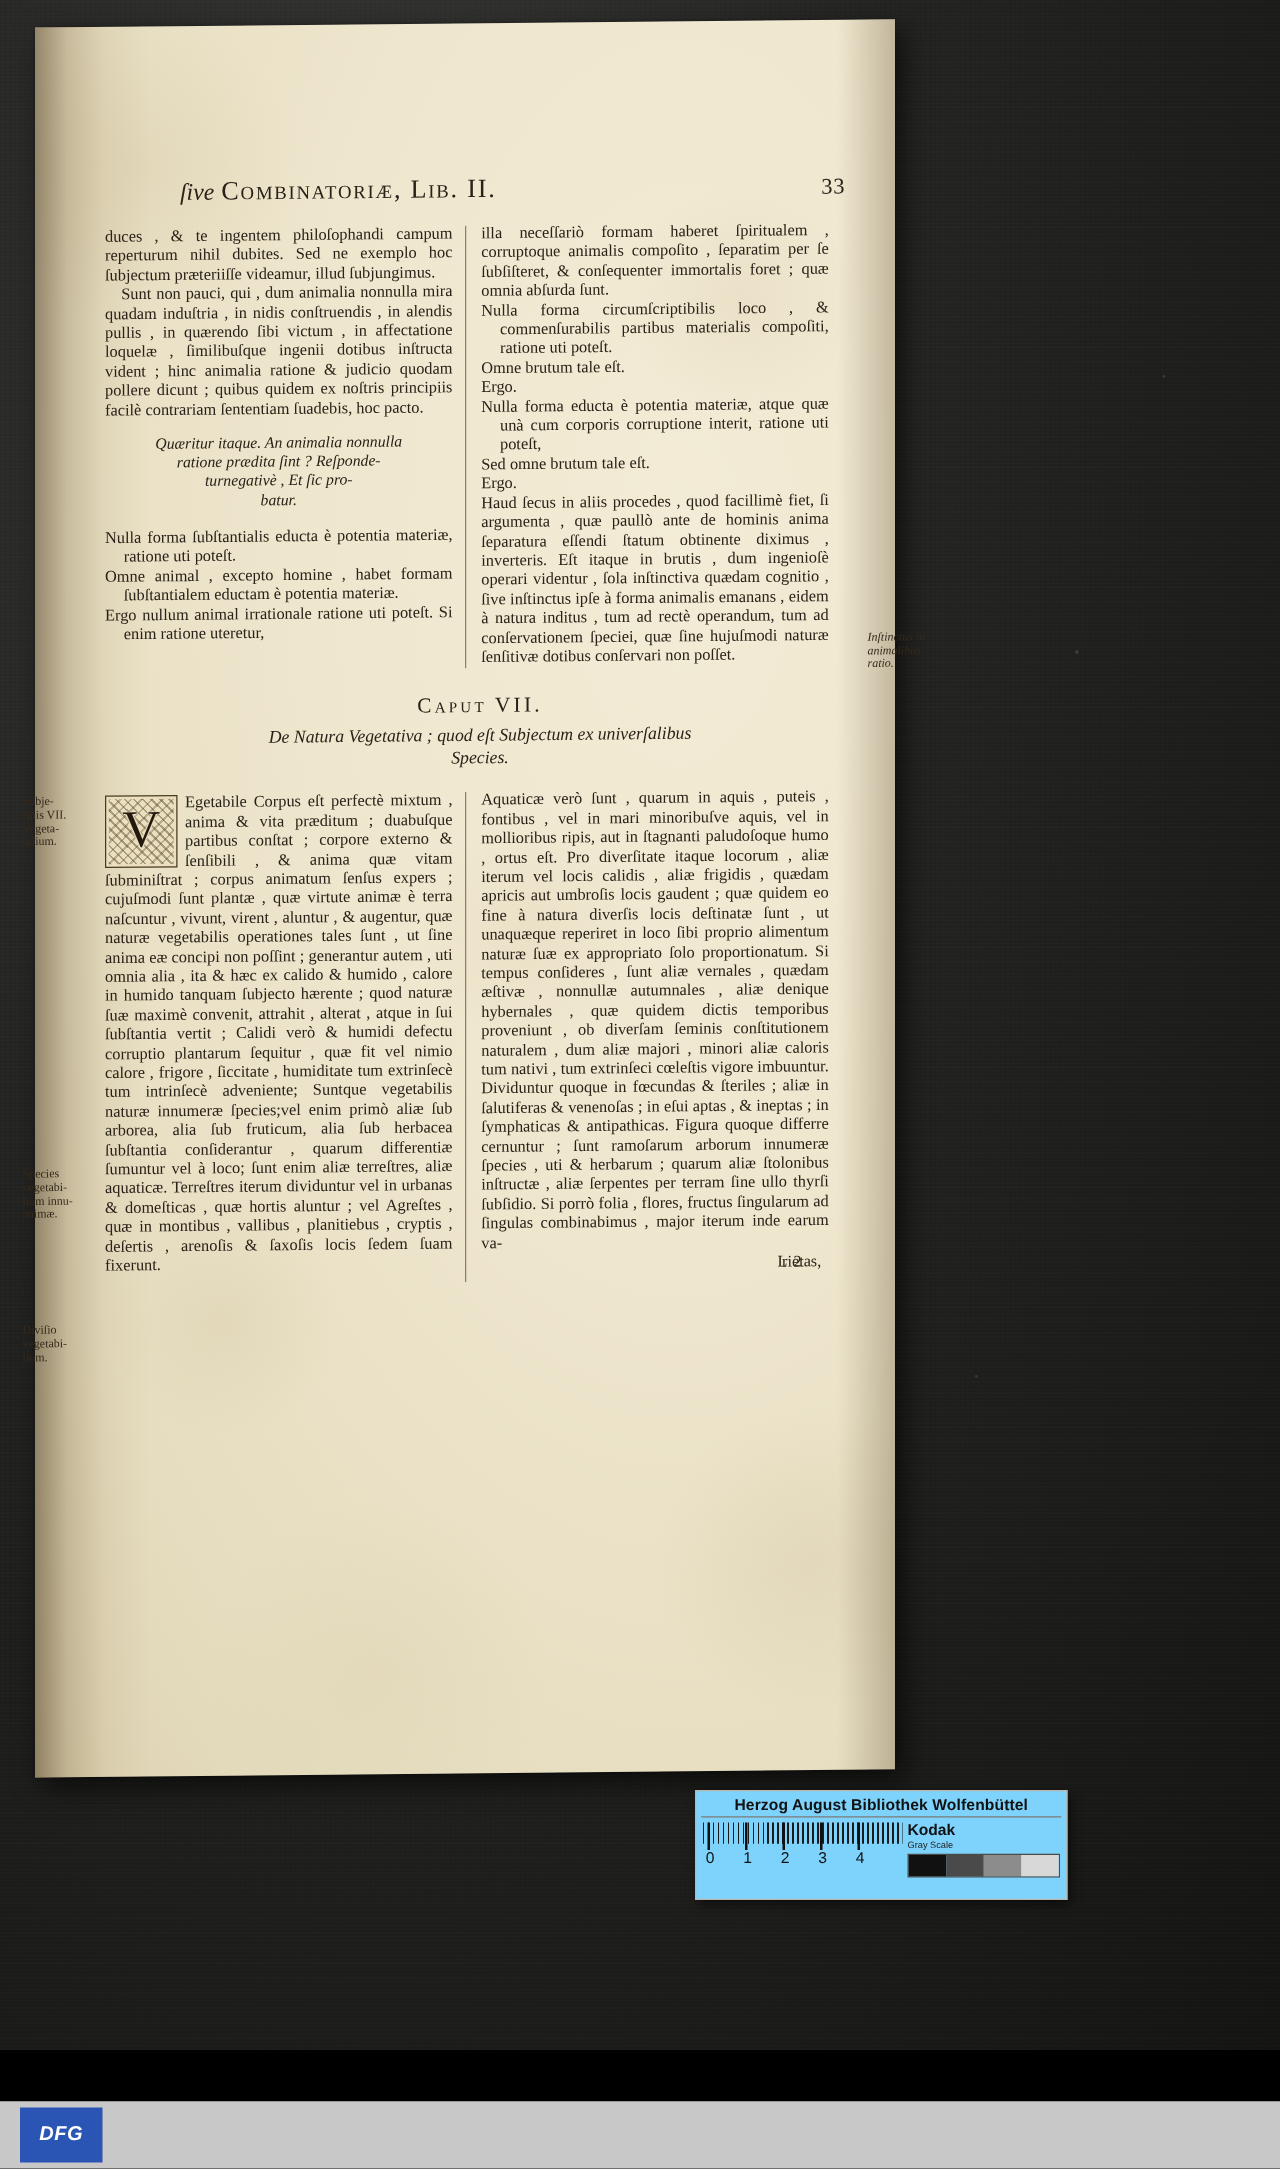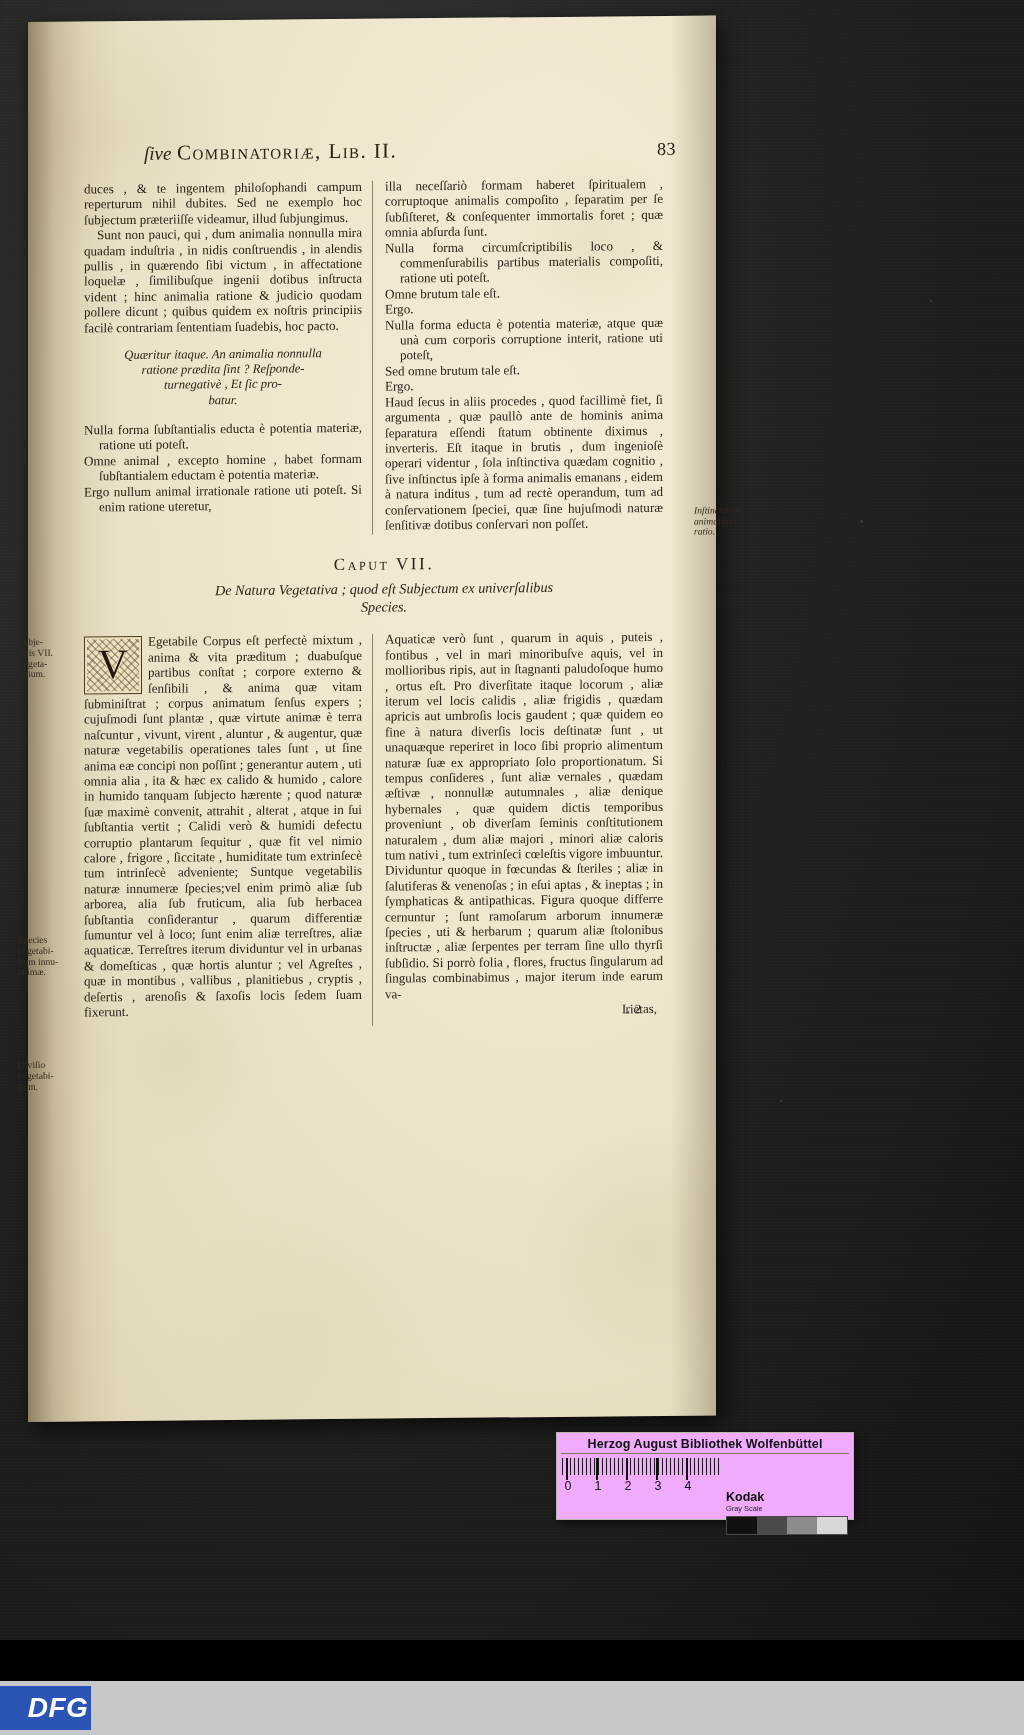--- a/index.html
+++ b/index.html
@@ -218,21 +218,21 @@
     font-size: 13px;
   }
   .sig  { position: absolute; left: 237px; top: 0; letter-spacing: 1px; }
   .catch{ position: absolute; right: 6px; top: 0; font-style: normal; }
 
   
   #color-target {
     position: absolute;
     left: 556px; top: 1432px;
     width: 296px; height: 86px;
-    background: #f0abfc;
+    background: #7dd3fc;
     border: 1px solid #b9b7ae;
     box-shadow: 2px 3px 8px rgba(0,0,0,0.6);
     font-family: "Liberation Sans", sans-serif;
   }
   #ct-title {
     text-align: center;
     font-size: 12.5px;
     font-weight: bold;
     color: #111;
     padding: 4px 0 2px;
@@ -256,53 +256,52 @@
   }
   #ruler-nums {
     position: absolute; left: 0; top: 21px; width: 100%; height: 20px;
   }
   #ruler-nums span {
     position: absolute;
     font-size: 12.5px; color: #111;
     transform: translateX(-50%);
   }
   #kodak-box { flex: 1; padding-left: 4px; }
-  #kodak-name { font-size: 12.5px; font-weight: bold; color: #111; line-height: 13px; margin-top: 33px; }
+  #kodak-name { font-size: 12.5px; font-weight: bold; color: #111; line-height: 13px; }
   #kodak-sub  { font-size: 7.4px; color: #222; line-height: 9px; }
   #gray-ramp {
     margin-top: 3px;
     height: 17px;
     display: flex;
     border: 1px solid #4a4a4a;
   }
   #gray-ramp i { flex: 1; }
 
   
   #footer-bar {
     position: absolute;
     left: 0; top: 1681px;
     width: 1024px; height: 54px;
     background: #c8c8c8;
     display: flex;
     align-items: center;
   }
   #dfg-logo {
     width: 66px; height: 44px;
-    margin-left: 0px;
+    margin-left: 16px;
     background: #2b55b5;
     color: #fff;
     font-family: "Liberation Sans", sans-serif;
     font-weight: bold;
-    font-size: 28px;
+    font-size: 16px;
     letter-spacing: 0.5px;
     display: flex;
     align-items: center;
     justify-content: center;
     font-style: italic;
-    padding-left: 25px;
   }
   #footer-text {
     margin-left: 48px;
     font-family: "Liberation Sans", sans-serif;
     font-size: 20px;
     color: #111;
     white-space: nowrap;
   }
 
   
@@ -323,21 +322,21 @@
   <div id="gutter-shadow"></div>
   <div id="edge-shadow"></div>
 
   <div id="type-block">
 
     <div class="running-head">
       <div class="rh-title">
         <span class="rh-sive">ſive</span>
         <span class="rh-smallcaps">Combinatoriæ, Lib. II.</span>
       </div>
-      <div class="rh-folio">83</div>
+      <div class="rh-folio">33</div>
     </div>
 
     <div class="columns">
       <div class="col-rule"></div>
 
       <div class="col col-left">
         <p>duces , &amp; te ingentem philoſophandi campum reperturum nihil dubites. Sed ne exemplo hoc ſubjectum præteriiſſe videamur, illud ſubjungimus.</p>
         <p class="indent">Sunt non pauci, qui , dum animalia nonnulla mira quadam induſtria , in nidis conſtruendis , in alendis pullis , in quærendo ſibi victum , in affectatione loquelæ , ſimilibuſque ingenii dotibus inſtructa vident ; hinc animalia ratione &amp; judicio quodam pollere dicunt ; quibus quidem ex noſtris principiis facilè contrariam ſententiam ſuadebis, hoc pacto.</p>
 
         <div class="quaeritur">

